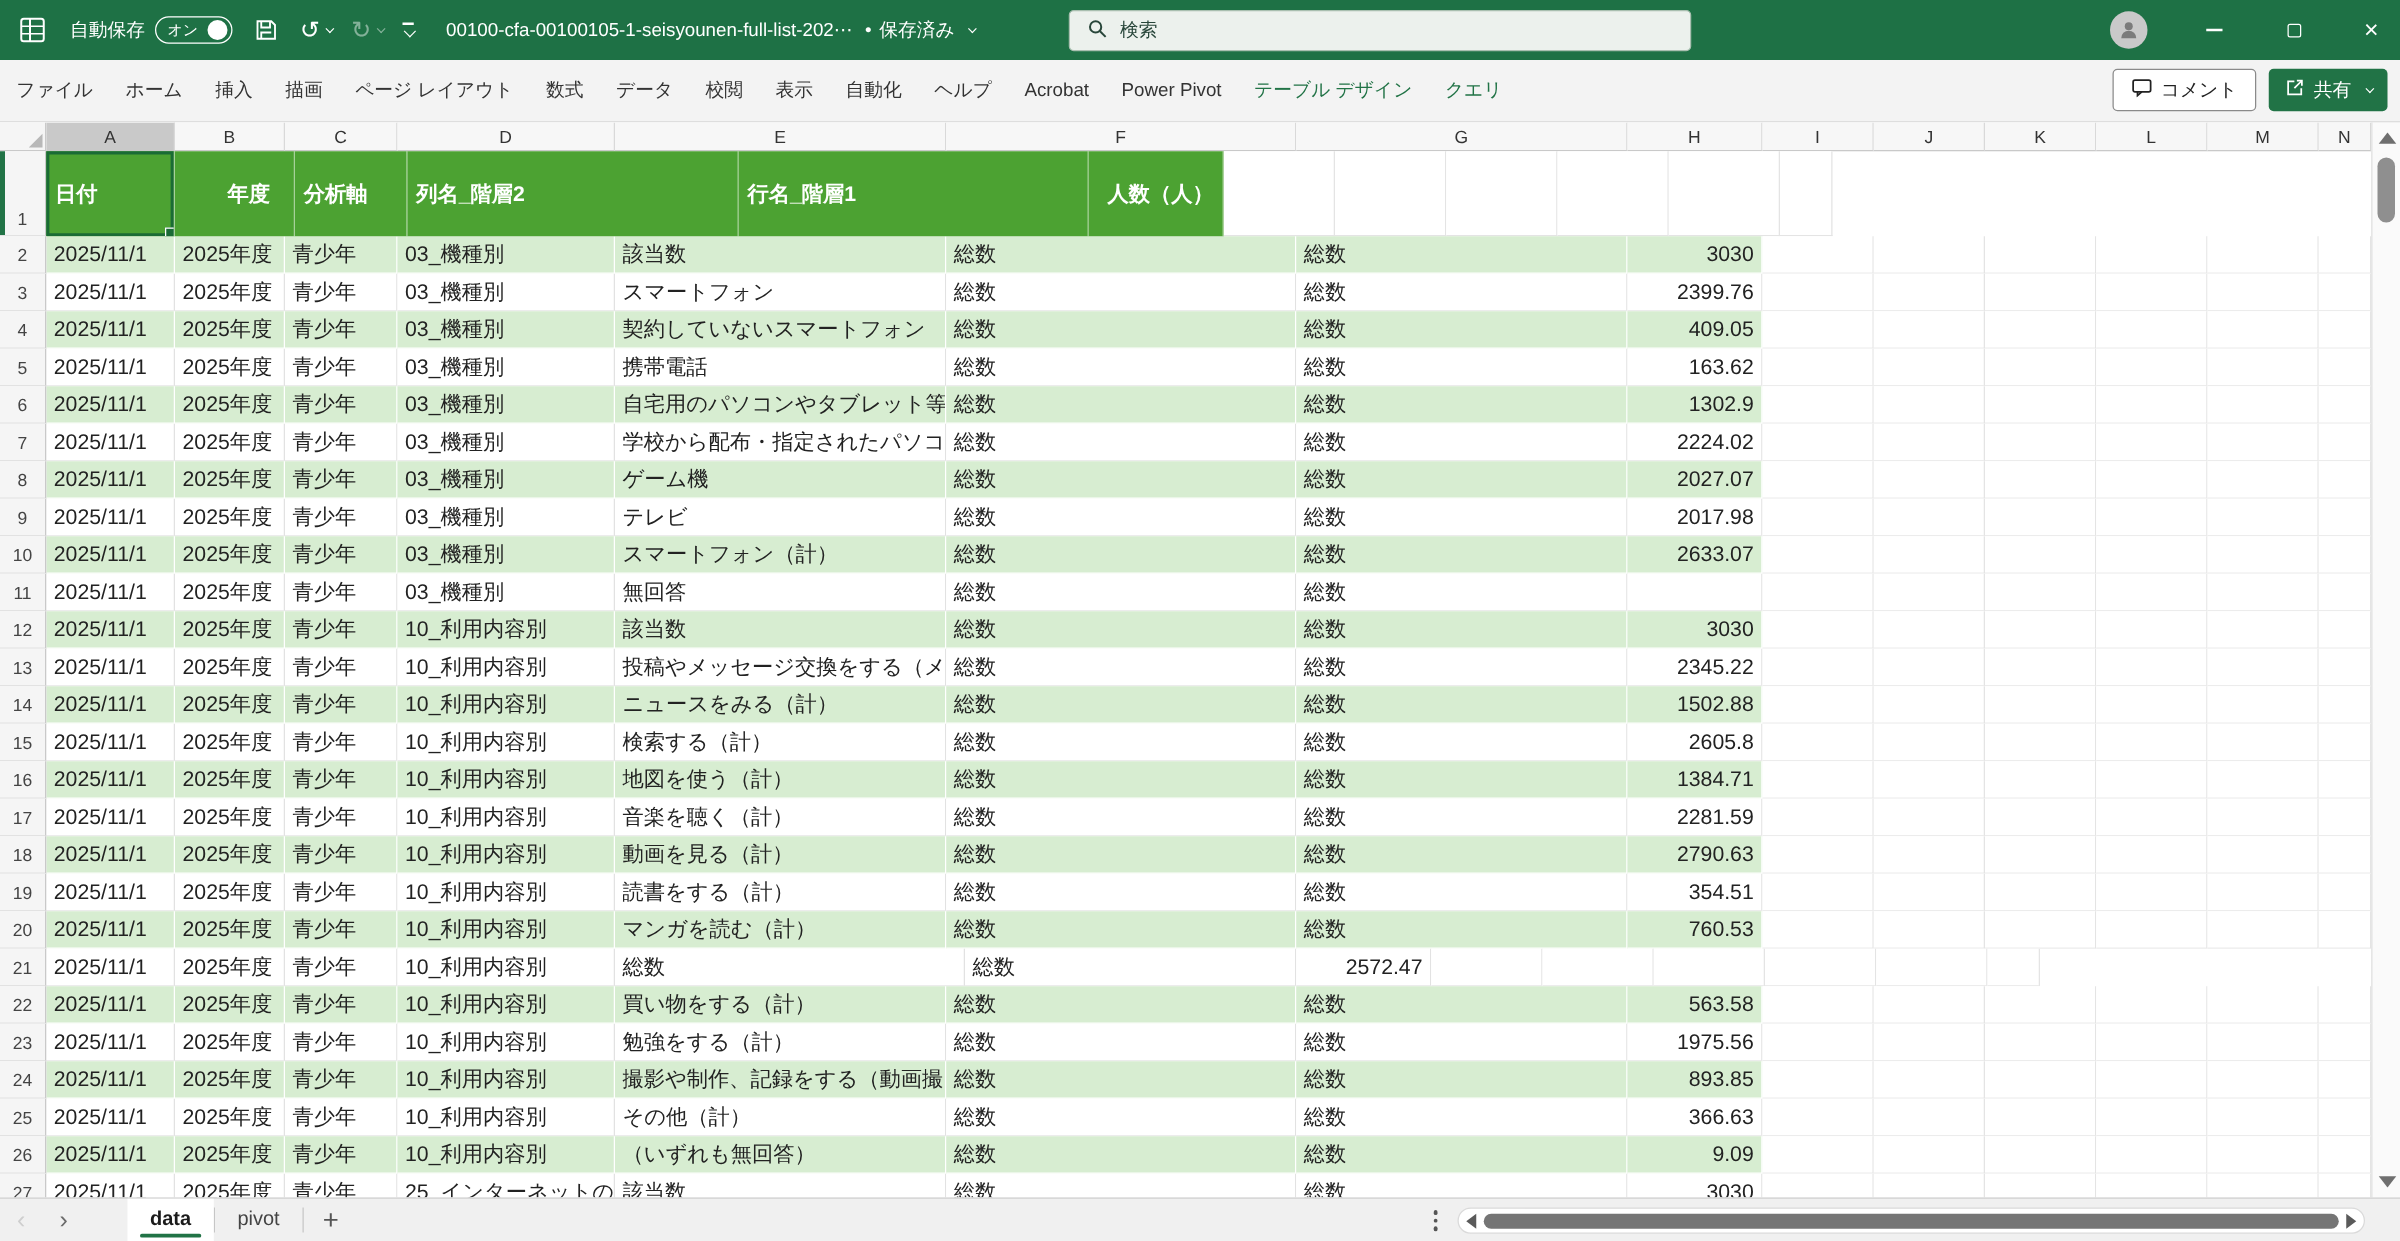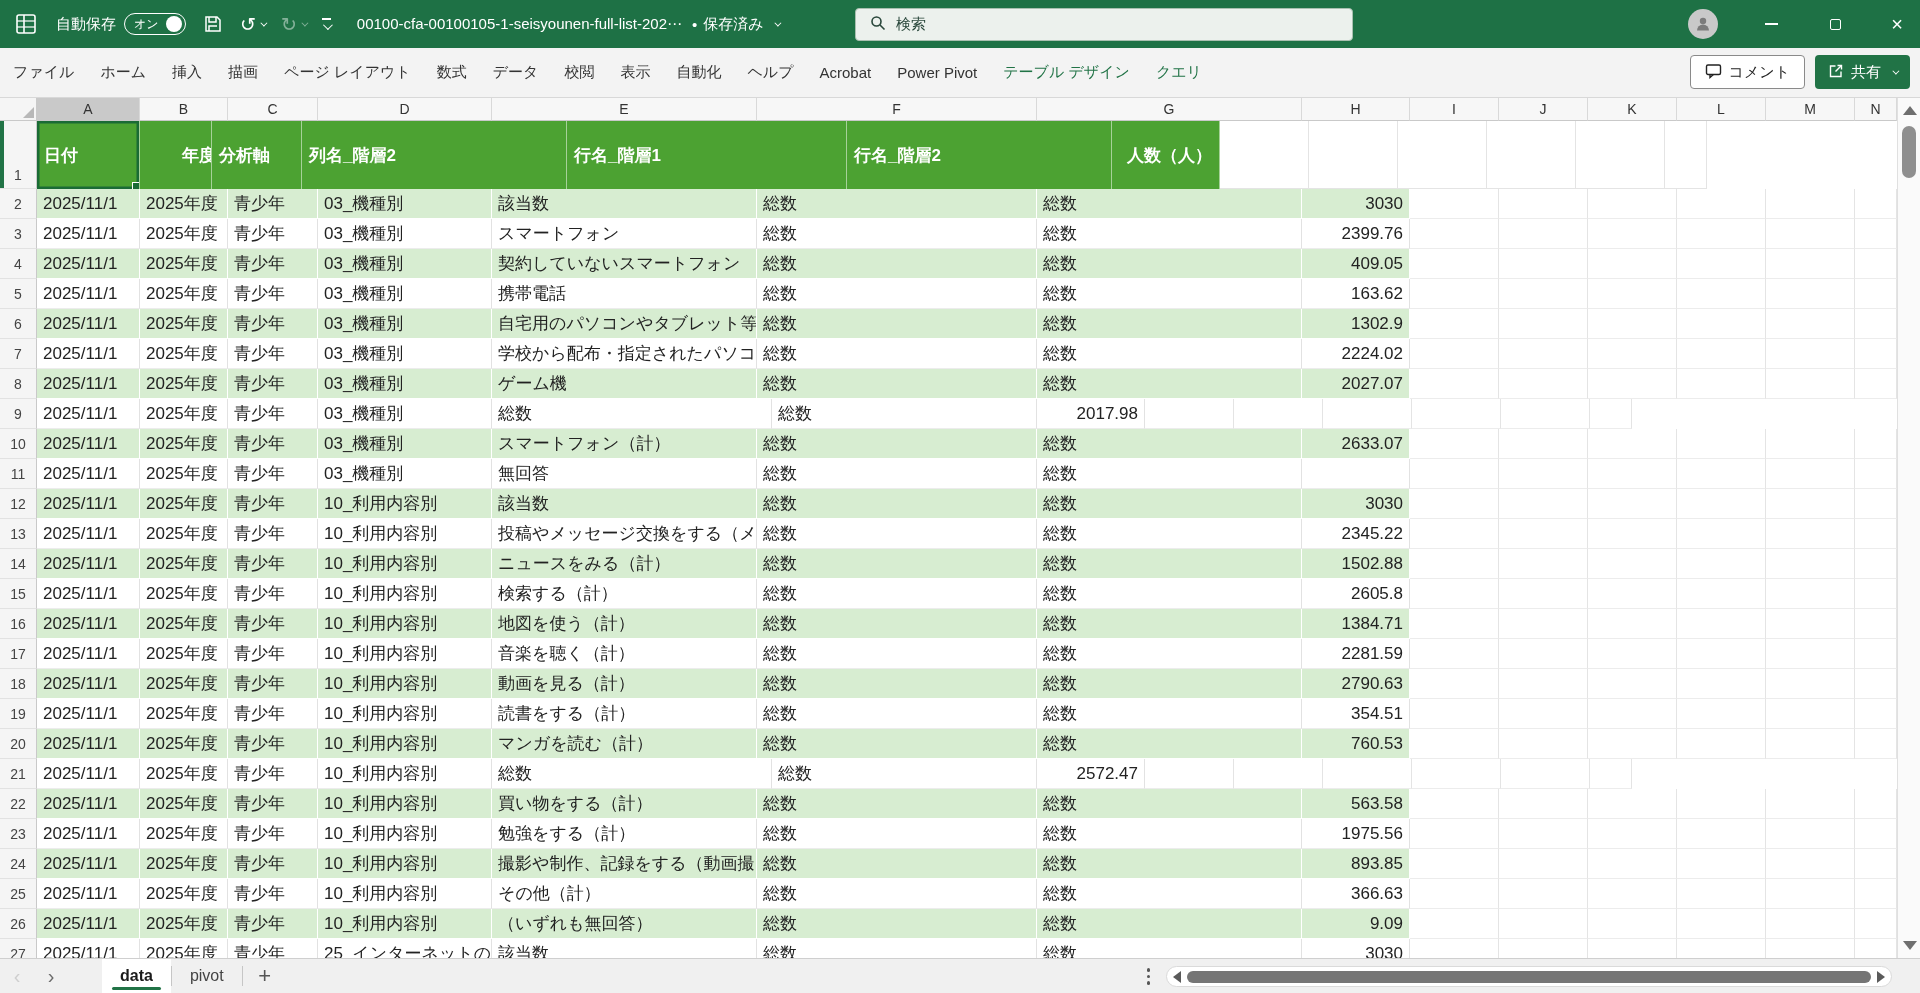--- a/index.html
+++ b/index.html
@@ -241,25 +241,24 @@
         <div class="colhdr" style="width: 89px;">J</div>
         <div class="colhdr" style="width: 89px;">K</div>
         <div class="colhdr" style="width: 89px;">L</div>
         <div class="colhdr" style="width: 89px;">M</div>
         <div class="colhdr" style="width: 42px;">N</div>
       </div>
     <div id="rows">
         <div class="grow" id="row1">
           <div class="gutter">1</div>
           <div class="hcell selected" style="width: 103px;">日付<span class="fill-handle"></span></div>
-          <div class="hcell" style="width: 72px; padding-left: 42px;">年度</div>
+          <div class="hcell" style="width: 96px; padding-left: 42px;">年度</div>
           <div class="hcell" style="width: 90px;">分析軸</div>
           <div class="hcell" style="width: 265px;">列名_階層2</div>
           <div class="hcell" style="width: 280px;">行名_階層1</div>
-          <div class="hcell" style="width: 265px;">行名_階層2</div>
           <div class="hcell num" style="width: 108px;">人数（人）</div>
           <div class="empty" style="width: 89px;"></div>
           <div class="empty" style="width: 89px;"></div>
           <div class="empty" style="width: 89px;"></div>
           <div class="empty" style="width: 89px;"></div>
           <div class="empty" style="width: 89px;"></div>
           <div class="empty" style="width: 42px;"></div>
         </div>
         <div class="grow drow band">
           <div class="gutter">2</div>
@@ -379,20 +378,21 @@
           <div class="empty" style="width: 89px;"></div>
           <div class="empty" style="width: 89px;"></div>
           <div class="empty" style="width: 42px;"></div>
         </div>
         <div class="grow drow white">
           <div class="gutter">9</div>
           <div class="c" style="width: 103px;">2025/11/1</div>
           <div class="c" style="width: 88px;">2025年度</div>
           <div class="c" style="width: 90px;">青少年</div>
           <div class="c" style="width: 174px;">03_機種別</div>
+          <div class="c" style="width: 265px;">テレビ</div>
           <div class="c" style="width: 280px;">総数</div>
           <div class="c" style="width: 265px;">総数</div>
           <div class="c num" style="width: 108px;">2017.98</div>
           <div class="empty" style="width: 89px;"></div>
           <div class="empty" style="width: 89px;"></div>
           <div class="empty" style="width: 89px;"></div>
           <div class="empty" style="width: 89px;"></div>
           <div class="empty" style="width: 89px;"></div>
           <div class="empty" style="width: 42px;"></div>
         </div>

